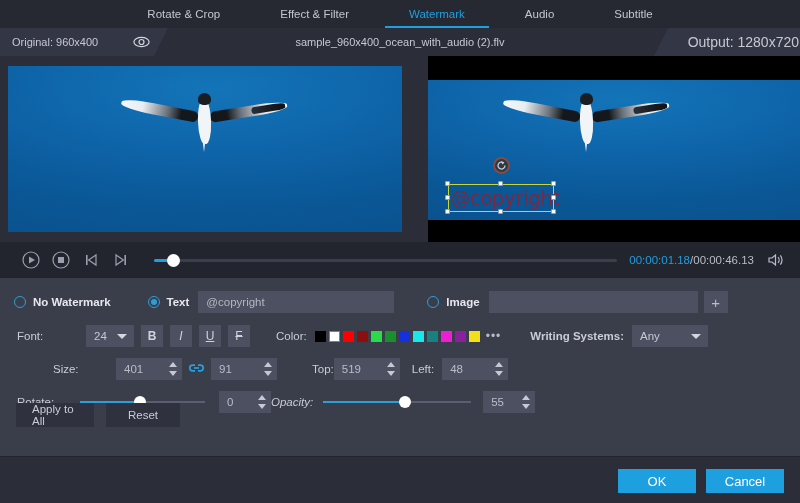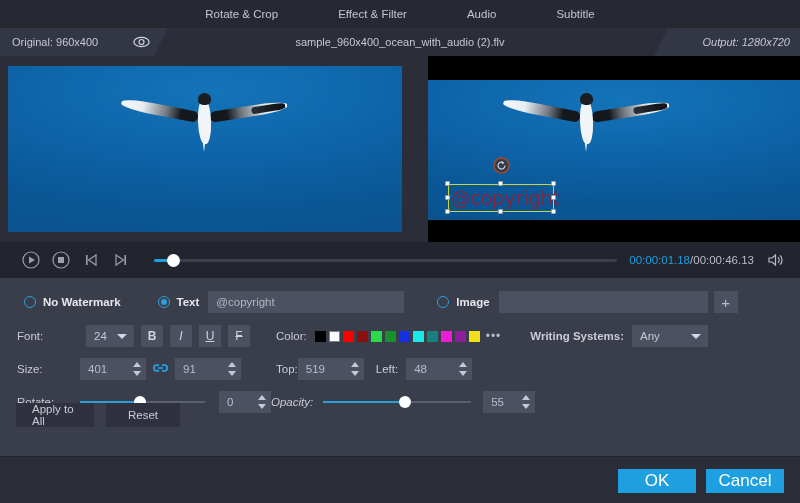--- a/index.html
+++ b/index.html
@@ -46,21 +46,21 @@
   .eye-btn {
     position: absolute; left: 132px; top: 5px; width: 18px; height: 18px;
     display: flex; align-items: center; justify-content: center; cursor: pointer;
   }
   .chip-right {
     position: absolute; right: 0; top: 0; height: 28px; width: 146px;
     background: #333644;
     clip-path: polygon(14px 0, 100% 0, 100% 100%, 0 100%);
     display: flex; align-items: center; justify-content: flex-end;
   }
-  .chip-right .txt { font-size: 11px; color: #c6c9d2; margin-right: 10px; font-style: italic; }
+  .chip-right .txt { font-size: 14px; color: #c6c9d2; margin-right: 1px; }
   .filename {
     position: absolute; left: 0; right: 0; top: 0; height: 28px;
     display: flex; align-items: center; justify-content: center;
     font-size: 11px; color: #c6c9d2; pointer-events: none;
   }
 
   
   .previews {
     position: absolute; top: 56px; left: 0; width: 800px; height: 186px;
     background: #2b2d38;
@@ -171,21 +171,21 @@
          display:flex; align-items:center; justify-content:center; }
 
   
   .panel {
     position: absolute; top: 278px; left: 0; width: 800px; height: 178px;
     background: #3a3d4a;
   }
   .row { position: absolute; left: 0; width: 800px; display: flex; align-items: center; }
   .r1 { top: 12px; height: 24px; }
   .r2 { top: 46px; height: 24px; }
-  .r3 { top: 79px; height: 24px; }
+  .r3 { top: 79px; height: 24px; padding-left: 36px; }
   .r4 { top: 112px; height: 24px; }
   .r5 { top: 124px; height: 26px; }
 
   .lbl { font-size: 11.5px; color: #c9ccd5; white-space: nowrap; }
 
   .radio { display: flex; align-items: center; cursor: pointer; }
   .radio .dot {
     width: 12px; height: 12px; border-radius: 50%;
     border: 1.5px solid #2a9fdc; margin-right: 7px;
     display: flex; align-items: center; justify-content: center;
@@ -262,36 +262,39 @@
     font-size: 11.5px; color: #c9ccd5; cursor: pointer;
   }
 
   
   .footer {
     position: absolute; top: 456px; left: 0; width: 800px; height: 47px;
     background: #2b2d38; border-top: 1px solid #23252e;
   }
   .actbtn {
     position: absolute; top: 12px; height: 24px; width: 78px;
-    background: #1e9fe0; color: #fff; font-size: 17px;
+    background: #1e9fe0; color: #fff; font-size: 13px;
     display: flex; align-items: center; justify-content: center; cursor: pointer;
   }
   .ok { right: 104px; } .cancel { right: 16px; }
 </style>
 </head>
 <body>
 
 <div id="app">
 
   <div class="tabbar">
     <div class="tab">
         <span>Rotate &amp; Crop</span>
       </div>
     <div class="tab">
         <span>Effect &amp; Filter</span>
+      </div>
+    <div class="tab active">
+        <span>Watermark</span>
       </div>
     <div class="tab">
         <span>Audio</span>
       </div>
     <div class="tab">
         <span>Subtitle</span>
       </div>
   </div>
 
   <div class="infostrip">
@@ -397,21 +400,21 @@
         <path d="M2 5 L5 5 L8.5 2 L8.5 12 L5 9 L2 9 Z" fill="none" stroke="#b9bdc8" stroke-width="1.2"></path>
         <path d="M11 4.2 a4 4 0 0 1 0 5.6" fill="none" stroke="#b9bdc8" stroke-width="1.2"></path>
         <path d="M13.3 2.4 a7 7 0 0 1 0 9.2" fill="none" stroke="#b9bdc8" stroke-width="1.2"></path>
       </svg>
     </div>
   </div>
 
   <div class="panel">
 
     <div class="row r1">
-      <div class="radio" style="margin-left:24px;">
+      <div class="radio" style="margin-left:14px;">
         <span class="dot"></span>
         <span class="rl">No Watermark</span>
       </div>
       <div class="radio on" style="margin-left:37px;">
         <span class="dot"></span>
         <span class="rl">Text</span>
       </div>
       <div class="field" style="width:196px; margin-left:9px;" title="@copyright">@copyright</div>
       <div class="radio" style="margin-left:33px;">
         <span class="dot"></span>

